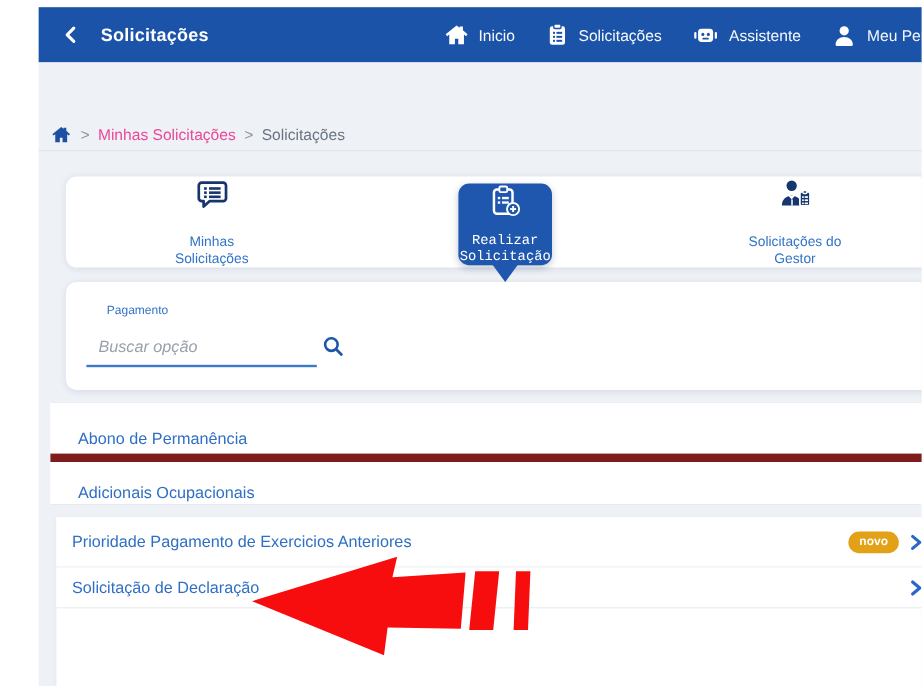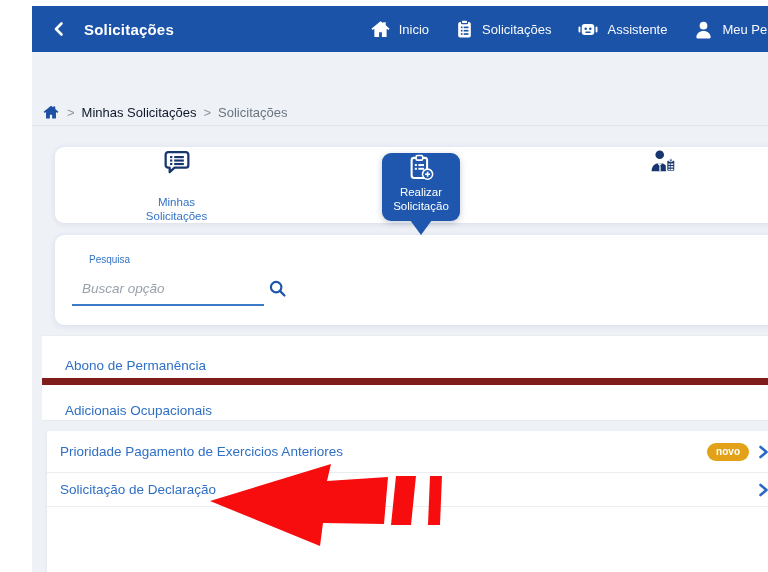--- a/index.html
+++ b/index.html
@@ -18,31 +18,31 @@
   .nav-item { display:flex; align-items:center; gap:8px; cursor:pointer; }
   .nav-item span { color:rgba(255,255,255,.96); font-size:13px; }
 
   
   .content-bg { position:absolute; left:0; top:52px; width:768px; height:520px; background:#EEF1F6; }
 
   
   .breadcrumb { position:absolute; left:0; top:99px; width:768px; height:27px; display:flex;
                 align-items:center; gap:7px; padding:0 10px; border-bottom:1px solid #E2E6EA; font-size:13px; }
   .crumb-sep { color:#8A94A0; }
-  .crumb-link { color:#0f172a; cursor:pointer; }
+  .crumb-link { color:#ec4899; cursor:pointer; }
   .crumb-current { color:#6A7582; }
 
   
   .card { background:#ffffff; border-radius:9px; box-shadow:0 1px 6px rgba(25,50,95,.10); }
   .tab-card { position:absolute; left:23px; top:147px; width:729px; height:76px; display:flex; }
   .tab { flex:1; display:flex; flex-direction:column; align-items:center; justify-content:space-between; gap:4px; cursor:pointer; }
   .tab-label { font-size:11.5px; line-height:13.5px; color:#3273C6; text-align:center; }
   .tab-active-bubble { position:absolute; left:350px; top:153px; width:78px; height:68px; background:#1E57AD;
-       border-radius:9px; display:flex; flex-direction:column; align-items:center; justify-content:flex-start; gap:3px;
-       box-shadow:0 2px 6px rgba(20,45,90,.25); cursor:pointer; }
+       border-radius:9px; display:flex; flex-direction:column; align-items:center; justify-content:space-between; gap:3px;
+       box-shadow:0 2px 6px rgba(20,45,90,.25); cursor:pointer;font-family:Liberation Mono, monospace; }
   .tab-active-bubble .tab-label { color:#ffffff; }
   .bubble-pointer { position:absolute; left:378px; top:220px; width:0; height:0;
        border-left:11px solid transparent; border-right:11px solid transparent; border-top:15px solid #1E57AD; }
 
   
   .search-card { position:absolute; left:23px; top:235px; width:729px; height:90px; }
   .search-label { position:absolute; left:34px; top:19px; font-size:10px; color:#3273C6; }
   .search-field { position:absolute; left:17px; top:40px; width:192px; }
   .search-input { width:192px; border:none; outline:none; border-bottom:2px solid #3B79C9; background:transparent;
        font-family:"Liberation Sans", sans-serif; font-size:13.5px; font-style:italic; color:#333;
@@ -160,20 +160,24 @@
         <rect x="12" y="20.5" width="1.6" height="5.3" fill="#ffffff" opacity="0.85"></rect>
         <rect x="19.8" y="13.8" width="9" height="12.4" rx="1.6" fill="#17366F" stroke="#ffffff" stroke-width="1.6"></rect>
         <rect x="22.6" y="12.6" width="3.4" height="2.6" rx="0.8" fill="#17366F" stroke="#ffffff" stroke-width="1.2"></rect>
         <rect x="21.8" y="17.6" width="1.5" height="1.5" fill="#ffffff"></rect>
           <rect x="24.1" y="17.6" width="2.9" height="1.5" fill="#ffffff"></rect>
         <rect x="21.8" y="20.4" width="1.5" height="1.5" fill="#ffffff"></rect>
           <rect x="24.1" y="20.4" width="2.9" height="1.5" fill="#ffffff"></rect>
         <rect x="21.8" y="23.2" width="1.5" height="1.5" fill="#ffffff"></rect>
           <rect x="24.1" y="23.2" width="2.9" height="1.5" fill="#ffffff"></rect>
       </svg>
+      <div>
+        <div class="tab-label">Solicitações do</div>
+        <div class="tab-label">Gestor</div>
+      </div>
     </div>
   </div>
 
   <div class="tab-active-bubble">
     <svg width="30" height="30" viewBox="0 0 32 32">
       <rect x="6" y="5.2" width="16.5" height="21.5" rx="2.6" fill="none" stroke="#ffffff" stroke-width="2.2"></rect>
       <rect x="10.8" y="2.6" width="7" height="5" rx="1.3" fill="#1E57AD" stroke="#ffffff" stroke-width="1.7"></rect>
       <rect x="9.4" y="11.8" width="2.2" height="2.1" fill="#ffffff"></rect>
         <rect x="13.2" y="11.8" width="6" height="2.1" fill="#ffffff"></rect>
       <rect x="9.4" y="15.8" width="2.2" height="2.1" fill="#ffffff"></rect>
@@ -183,21 +187,21 @@
       <rect x="20.3" y="21.8" width="5.4" height="1.7" fill="#ffffff"></rect>
     </svg>
     <div>
       <div class="tab-label">Realizar</div>
       <div class="tab-label">Solicitação</div>
     </div>
   </div>
   <div class="bubble-pointer"></div>
 
   <div class="card search-card">
-    <div class="search-label">Pesquisa</div>
+    <div class="search-label">Pagamento</div>
     <div class="search-field">
       <input class="search-input" type="text" placeholder="Buscar opção" style="">
     </div>
     <div class="search-icon-wrap">
       <svg width="19" height="19" viewBox="0 0 24 24">
         <circle cx="10.3" cy="10.3" r="6.6" fill="none" stroke="#1D55A9" stroke-width="2.7"></circle>
         <line x1="15.3" y1="15.3" x2="20.8" y2="20.8" stroke="#1D55A9" stroke-width="2.9" stroke-linecap="round"></line>
       </svg>
     </div>
   </div>

